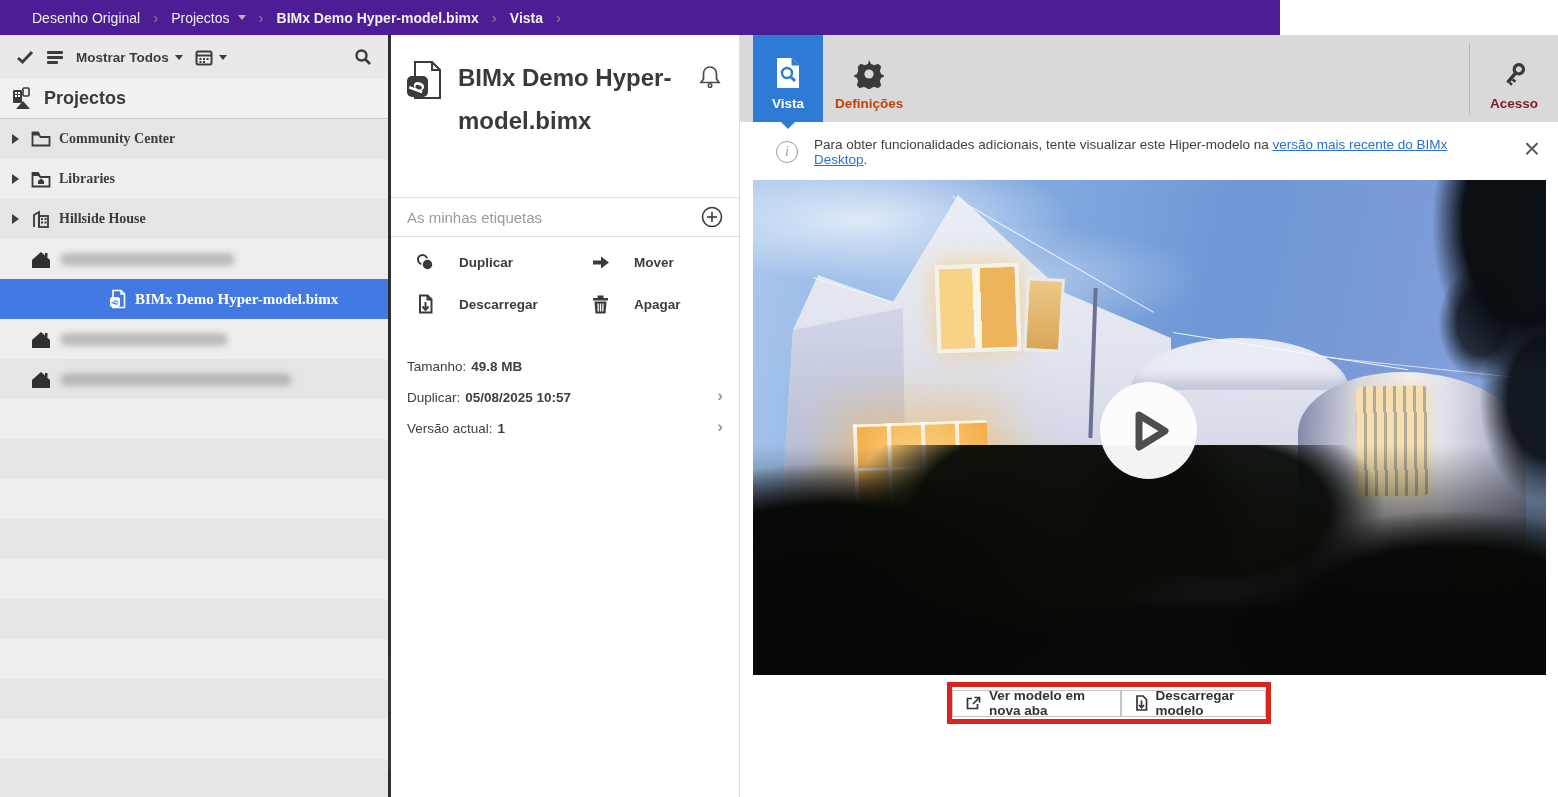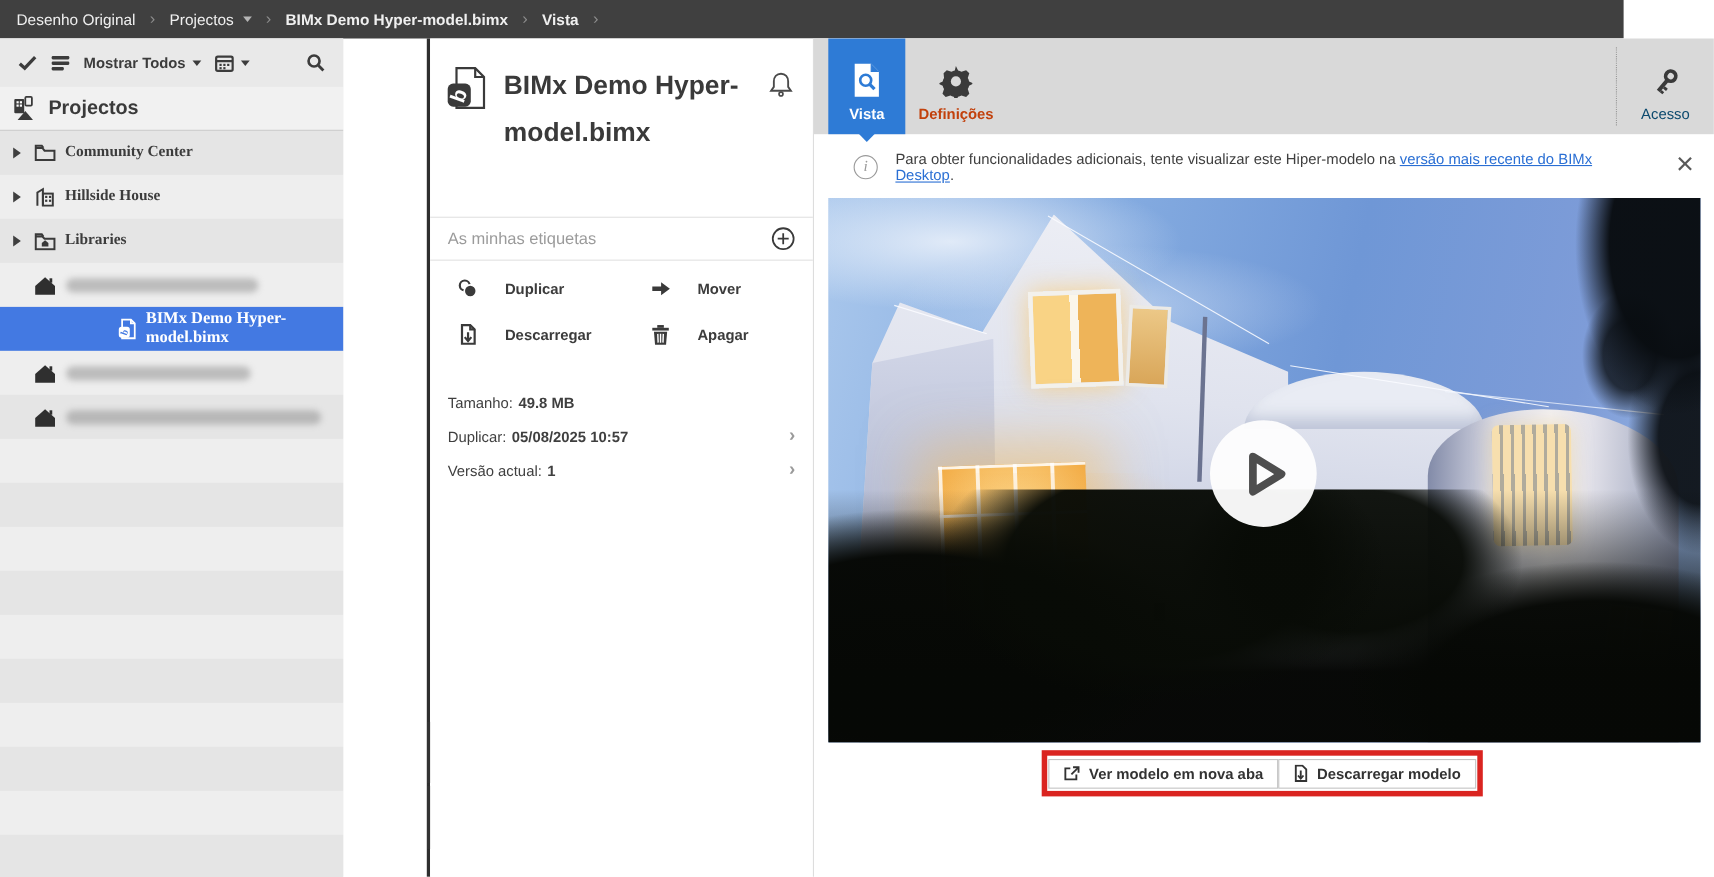--- a/index.html
+++ b/index.html
@@ -1,27 +1,27 @@
 <!DOCTYPE html>
 <html><head>
 <meta charset="utf-8">
 <style>
   * { margin:0; padding:0; box-sizing:border-box; }
   html,body { width:1558px; height:797px; font-family:"Liberation Sans", sans-serif; background:#fff; overflow:hidden; }
   svg { display:block; }
 
   
-  .crumbbar { position:absolute; top:0; left:0; width:1476px; height:35px; background:#404040; display:flex; align-items:center; padding-left:15px; color:#f0f0f0; font-size:14px; }
+  .crumbbar { position:absolute; top:0; left:0; width:1280px; height:35px; background:#4c1d95; display:flex; align-items:center; padding-left:32px; color:#f0f0f0; font-size:14px; }
   .crumb { display:flex; align-items:center; gap:8px; cursor:default; }
   .crumb.bold { font-weight:700; }
   .crumb-sep { color:#8d8d8d; font-size:15px; margin:0 13px; font-weight:400; }
   .caret { width:0; height:0; border-left:4px solid transparent; border-right:4px solid transparent; border-top:5px solid #b5b5b5; display:inline-block; }
 
   
-  .sidebar { position:absolute; top:35px; left:0; width:312px; bottom:0; background:#ececec; }
+  .sidebar { position:absolute; top:35px; left:0; width:388px; bottom:0; background:#ececec; }
   .side-edge { position:absolute; top:35px; left:388px; width:3px; bottom:0; background:#2e2e2e; }
   .side-toolbar { height:44px; background:#e9e9e9; display:flex; align-items:center; padding:0 16px; gap:12px; }
   .tool-label { font-weight:700; font-size:13.5px; color:#3c3c3c; display:flex; align-items:center; gap:6px; }
   .spacer { flex:1; }
   .side-header { height:40px; background:#f1f1f1; border-bottom:1px solid #c9c9c9; display:flex; align-items:center; padding:0 10px; gap:8px; }
   .side-header .htitle { font-weight:700; font-size:18px; color:#3a3a3a; }
   .rows { }
   .srow { height:40px; display:flex; align-items:center; padding-left:8px;font-family:Liberation Serif, serif; }
   .srow:nth-child(odd) { background:#e5e5e5; }
   .srow:nth-child(even) { background:#eeeeee; }
@@ -61,21 +61,21 @@
   
   .content { position:absolute; top:35px; left:740px; width:818px; bottom:0; background:#fff; }
   .tabbar { position:absolute; top:0; left:0; right:0; height:87px; background:#d9d9d9; }
   .tabs { position:absolute; left:13px; top:0; height:87px; display:flex; }
   .tab { height:87px; padding:0 12px; min-width:70px; display:flex; flex-direction:column; align-items:center; justify-content:flex-end; padding-bottom:11px; gap:7px; cursor:pointer; color:#c2410c; position:relative; }
   .tab .tlabel { font-weight:700; font-size:13.5px; }
   .tab.active { background:#2e7bd6; color:#fff; }
   .tab.active::after { content:""; position:absolute; bottom:-7px; left:50%; margin-left:-8px; border-left:8px solid transparent; border-right:8px solid transparent; border-top:8px solid #2e7bd6; }
   .access { position:absolute; right:0; top:0; height:87px; width:88px; display:flex; flex-direction:column; align-items:center; justify-content:flex-end; padding-bottom:11px; gap:6px; cursor:pointer; }
   .access-sep { position:absolute; right:88px; top:8px; height:71px; border-left:1px dotted #9a9a9a; }
-  .access .tlabel { font-weight:400; font-size:13.5px; color:#0c4a6e; }
+  .access .tlabel { font-weight:700; font-size:13.5px; color:#7f1d1d; }
 
   .banner { position:absolute; top:97px; left:36px; right:56px; height:40px; display:flex; align-items:center; gap:16px; }
   .info-circ { width:22px; height:22px; border:1.6px solid #9a9a9a; border-radius:50%; color:#9a9a9a; font-size:14px; display:flex; align-items:center; justify-content:center; font-family:"Liberation Serif", serif; font-style:italic; flex:none; }
   .banner-text { font-size:13.5px; color:#3f3f3f; }
   .banner-text a { color:#2a6fd4; text-decoration:underline; cursor:pointer; }
   .banner-close { position:absolute; top:100px; right:18px; font-size:28px; font-weight:300; color:#5a5a5a; line-height:28px; cursor:pointer; }
 
   
   .photo { position:absolute; left:13px; top:145px; width:793px; height:495px; overflow:hidden;
     background:
@@ -127,21 +127,21 @@
   .p-bushes { left:0; bottom:0; width:793px; height:230px;
     background:
       radial-gradient(ellipse 270px 165px at 38% 30%, rgba(8,11,6,.97) 52%, transparent 76%),
       radial-gradient(ellipse 210px 135px at 60% 28%, rgba(8,11,6,.95) 48%, transparent 74%),
       radial-gradient(ellipse 320px 160px at 10% 62%, rgba(6,8,5,.98) 52%, transparent 78%),
       radial-gradient(ellipse 300px 150px at 88% 78%, rgba(6,8,5,.96) 52%, transparent 76%),
       linear-gradient(180deg, transparent 0%, rgba(5,7,4,.55) 34%, rgba(4,5,3,.98) 72%); }
   .play { position:absolute; left:347px; top:202px; width:97px; height:97px; border-radius:50%; background:rgba(253,253,253,.96); display:flex; align-items:center; justify-content:center; cursor:pointer; }
 
   
-  .annotation { position:absolute; left:207px; top:647px; width:401px; height:42px; border:5px solid #da2420; display:flex; align-items:center; justify-content:center; }
+  .annotation { position:absolute; left:207px; top:647px; width:324px; height:42px; border:5px solid #da2420; display:flex; align-items:center; justify-content:center; }
   .vbtn { height:27px; background:#fff; border:1px solid #c4c4c4; display:flex; align-items:center; gap:8px; padding:0 13px; font-weight:700; font-size:13.5px; color:#333; cursor:pointer; }
 </style>
 </head>
 <body>
 
 <div class="crumbbar">
   <span class="crumb">
       <span>Desenho Original</span>
     </span>
   <span class="crumb-sep">›</span>
@@ -227,42 +227,42 @@
             <path d="M1.5 3.5 h6 l2 2.5 h9 v8.5 h-17 z M1.5 3.5 v-2 h5.5 l1.5 2" fill="none" stroke="#3a3a3a" stroke-width="1.8"></path>
           </svg>
       </span>
       <span class="rlabel">Community Center</span>
     </div>
     <div class="srow">
       <span class="expander">
           <span class="tri-right"></span>
         </span>
       <span class="ricon">
+        <svg width="20" height="17" viewBox="0 0 20 17">
+            <path d="M1.5 4 h6 l2 2 h9 v9.5 h-17 z M1.5 4 v-2 h5.5 l1.5 2" fill="none" stroke="#3a3a3a" stroke-width="1.8"></path>
+            <path d="M7 13 v-3 l3-2.5 l3 2.5 v3 z" fill="#3a3a3a"></path>
+          </svg>
+      </span>
+      <span class="rlabel">Libraries</span>
+    </div>
+    <div class="srow">
+      <span class="expander">
+          <span class="tri-right"></span>
+        </span>
+      <span class="ricon">
         <svg width="18" height="18" viewBox="0 0 18 18">
             <path d="M2 17 V5 l5-3 v15" fill="none" stroke="#3a3a3a" stroke-width="1.8"></path>
             <rect x="7" y="6" width="9" height="11" fill="none" stroke="#3a3a3a" stroke-width="1.8"></rect>
             <rect x="9" y="8" width="2" height="2" fill="#3a3a3a"></rect>
             <rect x="12.5" y="8" width="2" height="2" fill="#3a3a3a"></rect>
             <rect x="9" y="11.5" width="2" height="2" fill="#3a3a3a"></rect>
             <rect x="12.5" y="11.5" width="2" height="2" fill="#3a3a3a"></rect>
           </svg>
       </span>
       <span class="rlabel">Hillside House</span>
-    </div>
-    <div class="srow">
-      <span class="expander">
-          <span class="tri-right"></span>
-        </span>
-      <span class="ricon">
-        <svg width="20" height="17" viewBox="0 0 20 17">
-            <path d="M1.5 4 h6 l2 2 h9 v9.5 h-17 z M1.5 4 v-2 h5.5 l1.5 2" fill="none" stroke="#3a3a3a" stroke-width="1.8"></path>
-            <path d="M7 13 v-3 l3-2.5 l3 2.5 v3 z" fill="#3a3a3a"></path>
-          </svg>
-      </span>
-      <span class="rlabel">Libraries</span>
     </div>
     <div class="srow noexp">
       <span class="ricon">
         <svg width="22" height="19" viewBox="0 0 22 19">
             <path d="M2 10 L11 2 L20 10 V18 H2 Z" fill="#2f2f2f"></path>
             <rect x="15" y="3" width="2.5" height="4" fill="#2f2f2f"></rect>
           </svg>
       </span>
       <span class="blurbar bw1"></span>
     </div>

